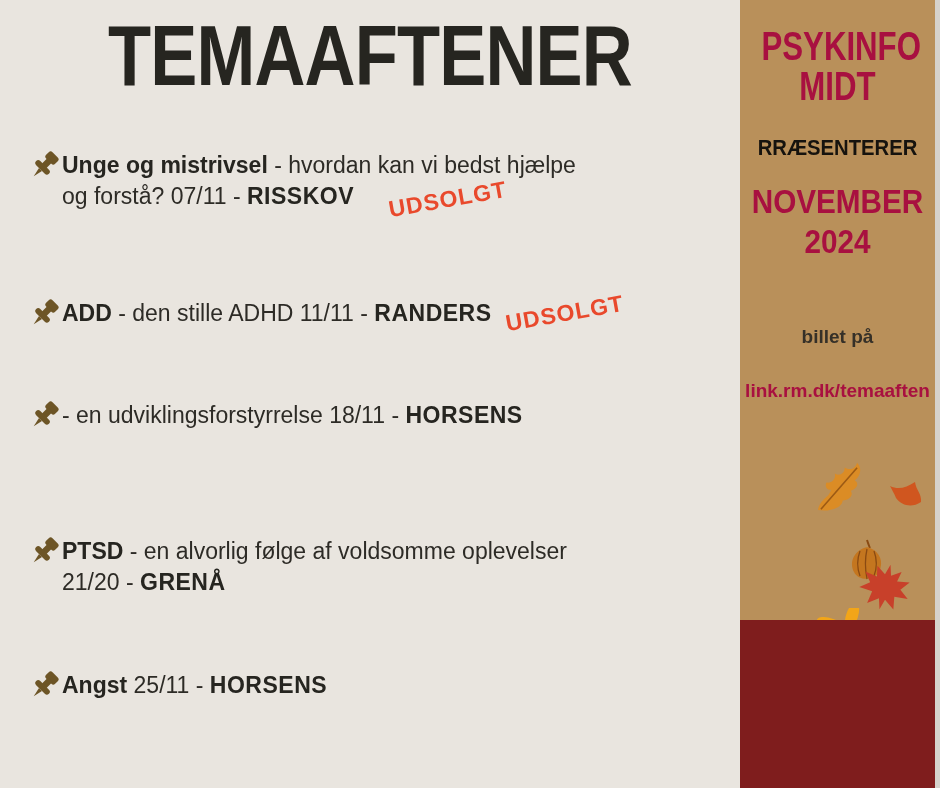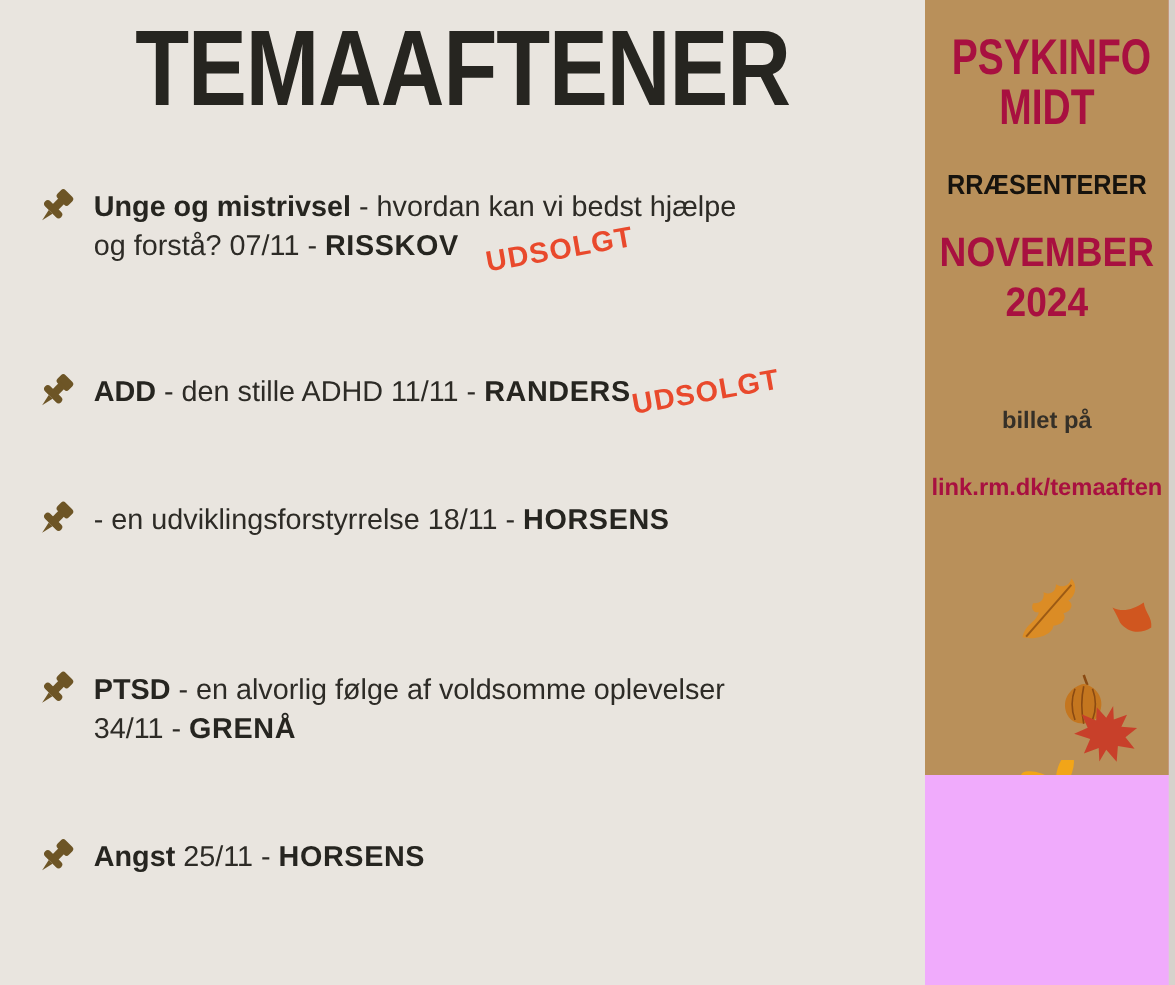--- a/index.html
+++ b/index.html
@@ -1,30 +1,30 @@
 <!DOCTYPE html>
 <html><head>
 <meta charset="utf-8">
 <style>
   * { margin:0; padding:0; box-sizing:border-box; }
   body { font-family:"Liberation Sans", sans-serif; background:#555; }
   .poster{
     width:940px; height:788px; display:flex; position:relative;
-    overflow:hidden; background:#f0abfc;
+    overflow:hidden; background:#7f1d1d;
   }
   
   .main{ width:740px; height:788px; position:relative; background:#e9e5df; }
   .title{
     position:absolute; top:6px; left:0; width:100%;
     text-align:center; font-size:86px; font-weight:800;
     color:#262520; letter-spacing:-1px;
     transform:scaleX(0.82); transform-origin:center;
     white-space:nowrap;
   }
-  .event{ position:absolute; left:28px; display:flex; gap:13px; align-items:flex-start; }
+  .event{ position:absolute; left:28px; display:flex; align-items:flex-start; }
   .pin{ width:34px; height:34px; flex:none; margin-top:-2px; }
   .event-body{ font-size:23px; line-height:31px; color:#2d2b26; font-weight:500; max-width:600px; }
   .event-body b{ font-weight:700; color:#262520; }
   .loc{ color:#9a5c35; font-weight:700; letter-spacing:0.5px; }
   .soldout{
     position:absolute; font-size:23px; font-weight:800; color:#e9492c;
     letter-spacing:1px; transform:rotate(-10deg); white-space:nowrap;
   }
   #soldout-0{ left:388px; top:186px; }
   #soldout-1{ left:505px; top:300px; }
@@ -108,21 +108,21 @@
             <g transform="rotate(45 32 32)" fill="#6d5526">
           <rect x="20" y="5" width="24" height="17" rx="5"></rect>
               <rect x="26" y="18" width="12" height="18"></rect>
           <rect x="15" y="33" width="34" height="11" rx="5.5"></rect>
               <polygon points="28,44 36,44 32,62"></polygon>
             </g>
           </svg>
       </span>
       <div class="event-body">
         <div><b>PTSD</b><span> - en alvorlig følge af voldsomme oplevelser</span></div>
-        <div><span>34/11 - </span><b class="loc">GRENÅ</b></div>
+        <div><span>21/20 - </span><b class="loc">GRENÅ</b></div>
       </div>
     </div>
 
     <div class="event" style="top:670px">
       <span class="pin">
         <svg viewBox="0 0 64 64" width="34" height="34">
             <g transform="rotate(45 32 32)" fill="#6d5526">
           <rect x="20" y="5" width="24" height="17" rx="5"></rect>
               <rect x="26" y="18" width="12" height="18"></rect>
           <rect x="15" y="33" width="34" height="11" rx="5.5"></rect>

